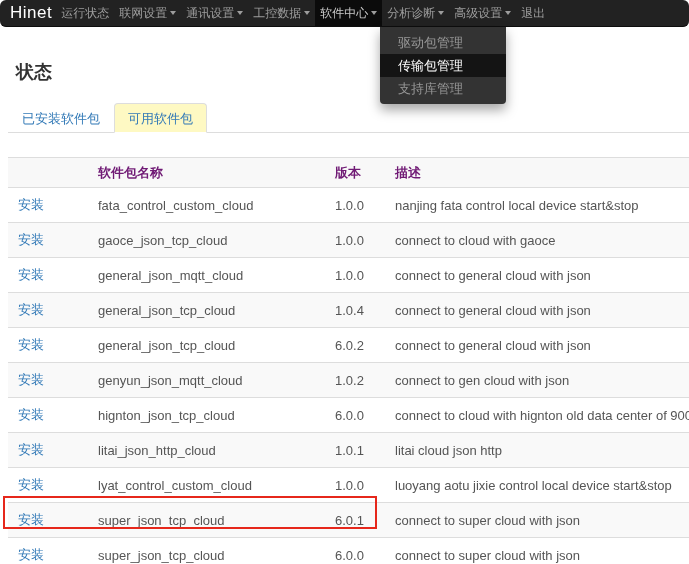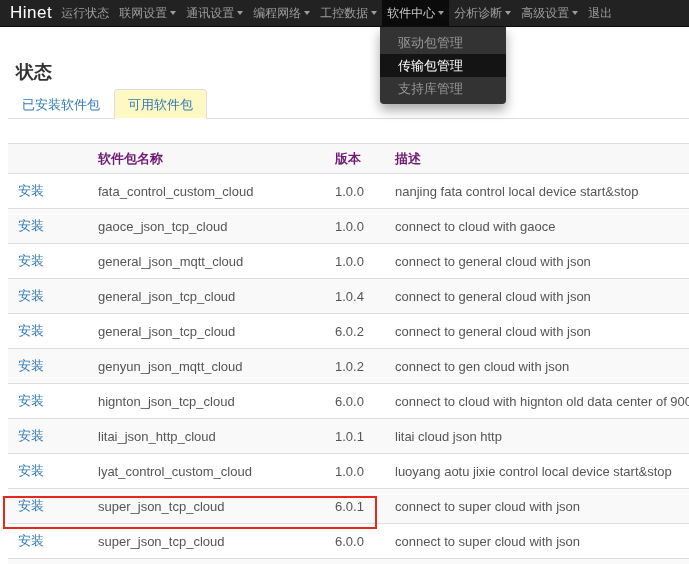--- a/index.html
+++ b/index.html
@@ -13,20 +13,21 @@
 
   
   .navbar {
     height: 27px;
     background: #222;
     border-bottom: 1px solid #0d0d0d;
     display: flex;
     align-items: center;
     padding-left: 10px;
     white-space: nowrap;
+    border-radius: 6px;
   }
   .brand {
     color: #fff;
     font-size: 17px;
     line-height: 26px;
     margin-right: 4px;
     letter-spacing: .5px;
   }
   .nav { display: flex; list-style: none; height: 26px; text-align: center; }
   .nav li {
@@ -72,21 +73,21 @@
 
   
   .page-title {
     margin: 34px 0 0 16px;
     font-size: 18px;
     line-height: 22px;
     font-weight: bold;
     color: #333;
   }
   .tabs {
-    margin: 6px 0 0 8px;
+    margin: 20px 0 0 8px;
     border-bottom: 1px solid #ddd;
     display: flex;
     height: 30px;
   }
   .tab {
     font-size: 13px;
     color: #337ab7;
     padding: 7px 13px 6px;
     line-height: 16px;
     cursor: pointer;
@@ -159,24 +160,20 @@
   <li>
     <span>联网设置</span>
     <span class="caret"></span>
   </li>
 
   <li>
     <span>通讯设置</span>
     <span class="caret"></span>
   </li>
 
-  <li>
-    <span>编程网络</span>
-    <span class="caret"></span>
-  </li>
 
   <li>
     <span>工控数据</span>
     <span class="caret"></span>
   </li>
 
   <li class="open">
     <span>软件中心</span>
     <span class="caret"></span>
   </li>

